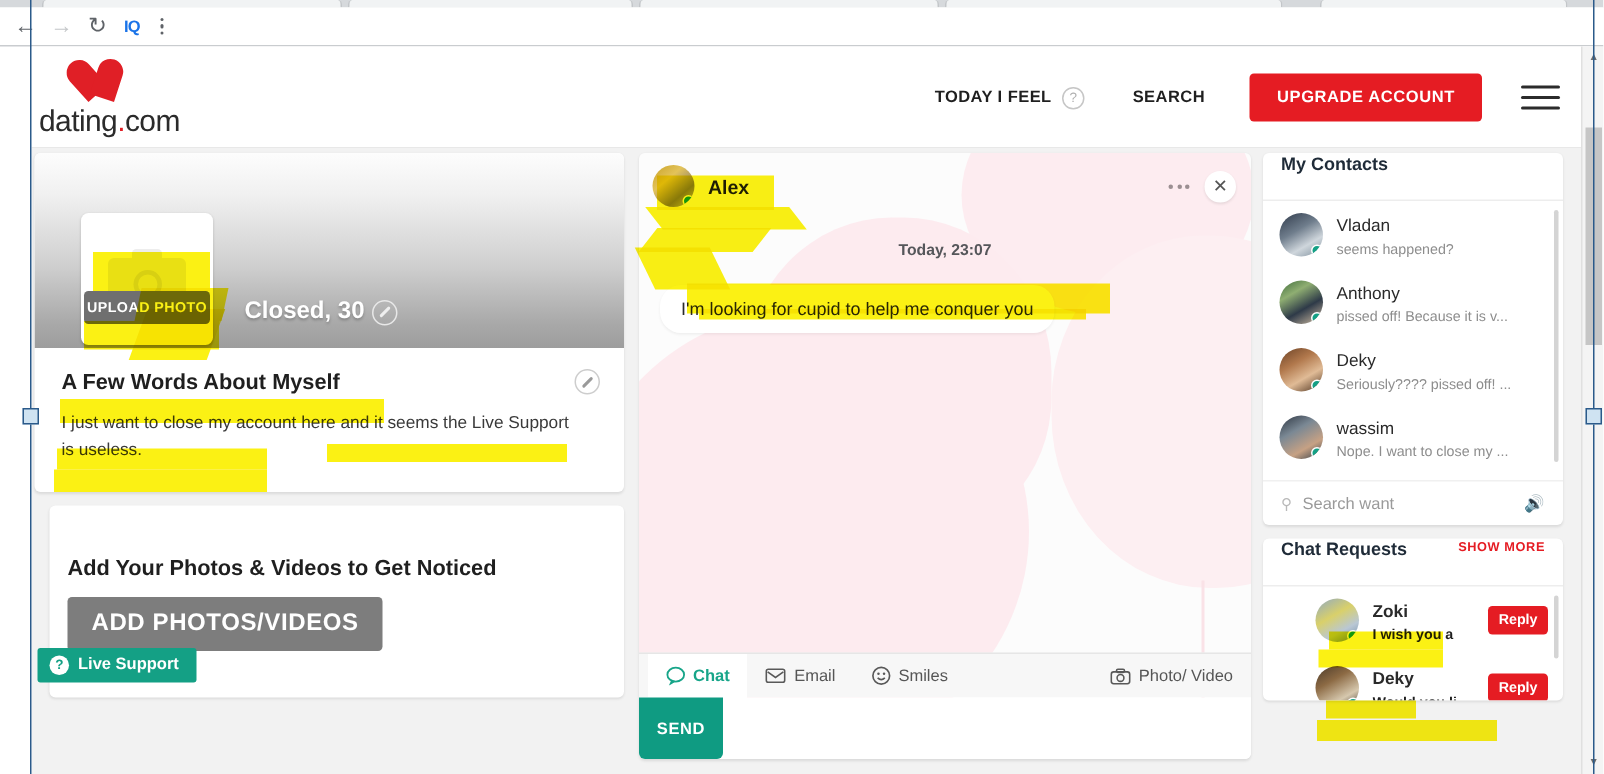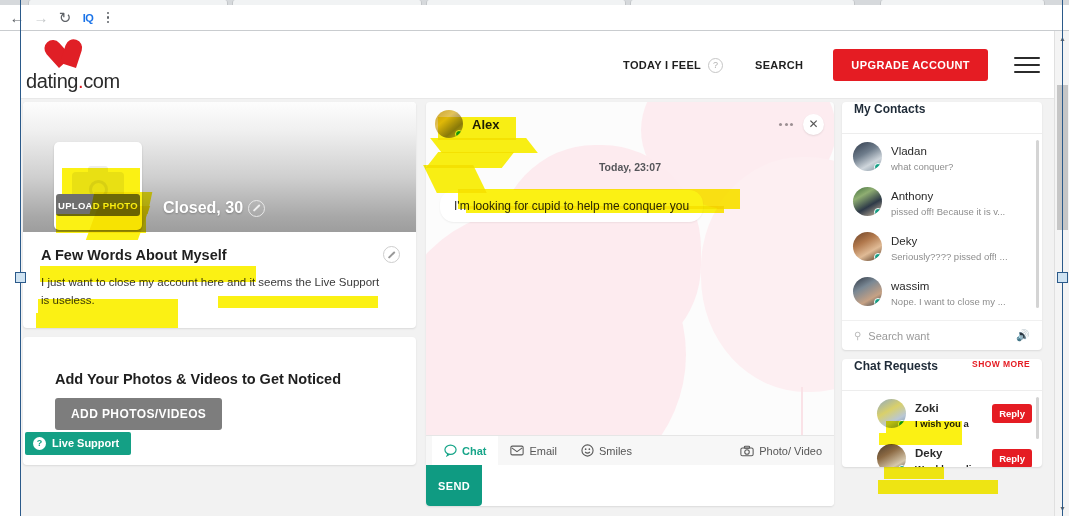--- a/index.html
+++ b/index.html
@@ -96,24 +96,24 @@
   .pencil-circle { width:17px; height:17px; border-radius:50%; border:1px solid #cdcdcd;
     display:flex; align-items:center; justify-content:center; }
   .pencil-circle.on-dark { border-color:#e8e8e8; }
   .pencil { width:9px; height:1.5px; background:#9a9a9a; transform:rotate(-45deg); border-radius:1px; }
   .pencil-circle.on-dark .pencil { background:#efefef; }
   .about-block { padding:14px 16px 18px 18px; position:relative; }
   .about-title { font-size:14.5px; font-weight:bold; color:#1f1f1f; display:inline-block; }
   .about-pencil { position:absolute; right:16px; top:14px; }
   .about-text { margin-top:10px; font-size:11.5px; color:#3a3a3a; line-height:1.55; max-width:340px; }
 
-  .card-photos { margin-top:9px; height:128px; position:relative; padding:34px 0 0 32px; }
+  .card-photos { margin-top:9px; height:128px; position:relative; padding:34px 0 0 12px;margin-left:10px; }
   .photos-title { font-size:14.5px; font-weight:bold; color:#1f1f1f; }
   .photos-btn { margin-top:11px; display:inline-block; background:#7d7d7d; color:#fff;
-    font-size:12px; font-weight:bold; letter-spacing:.4px; padding:9px 16px; border-radius:3px; border:none; }
+    font-size:16px; font-weight:bold; letter-spacing:.4px; padding:9px 16px; border-radius:3px; border:none; }
 
   .live-support { position:absolute; left:2px; bottom:10px; background:#14a085; color:#fff;
     display:flex; align-items:center; gap:6px; padding:5px 12px 5px 8px; border-radius:2px; z-index:12; }
   .ls-icon { width:13px; height:13px; border-radius:50%; background:#fff; color:#14a085;
     font-size:9px; font-weight:bold; display:flex; align-items:center; justify-content:center; }
   .ls-txt { font-size:11px; font-weight:bold; }
 
   
   .col-chat { position:absolute; left:405px; top:3px; width:408px; height:404px;
     background:#fafafa; border-radius:4px; box-shadow:0 1px 2px rgba(0,0,0,.10); overflow:hidden; }
@@ -375,21 +375,21 @@
             <span class="panel-title">My Contacts</span>
           </div>
           <div class="contact-list" style="height:186px;overflow:hidden;">
             <div class="list-scroll" style="height:168px;"></div>
             <div class="contact">
               <span class="avatar av-v">
                   <span class="online-dot"></span>
                 </span>
               <span class="c-meta">
                 <span class="c-name">Vladan</span>
-                <div class="c-prev">what conquer?</div>
+                <div class="c-prev">seems happened?</div>
               </span>
             </div>
             <div class="contact">
               <span class="avatar av-an">
                   <span class="online-dot"></span>
                 </span>
               <span class="c-meta">
                 <span class="c-name">Anthony</span>
                 <div class="c-prev">pissed off! Because it is v...</div>
               </span>

